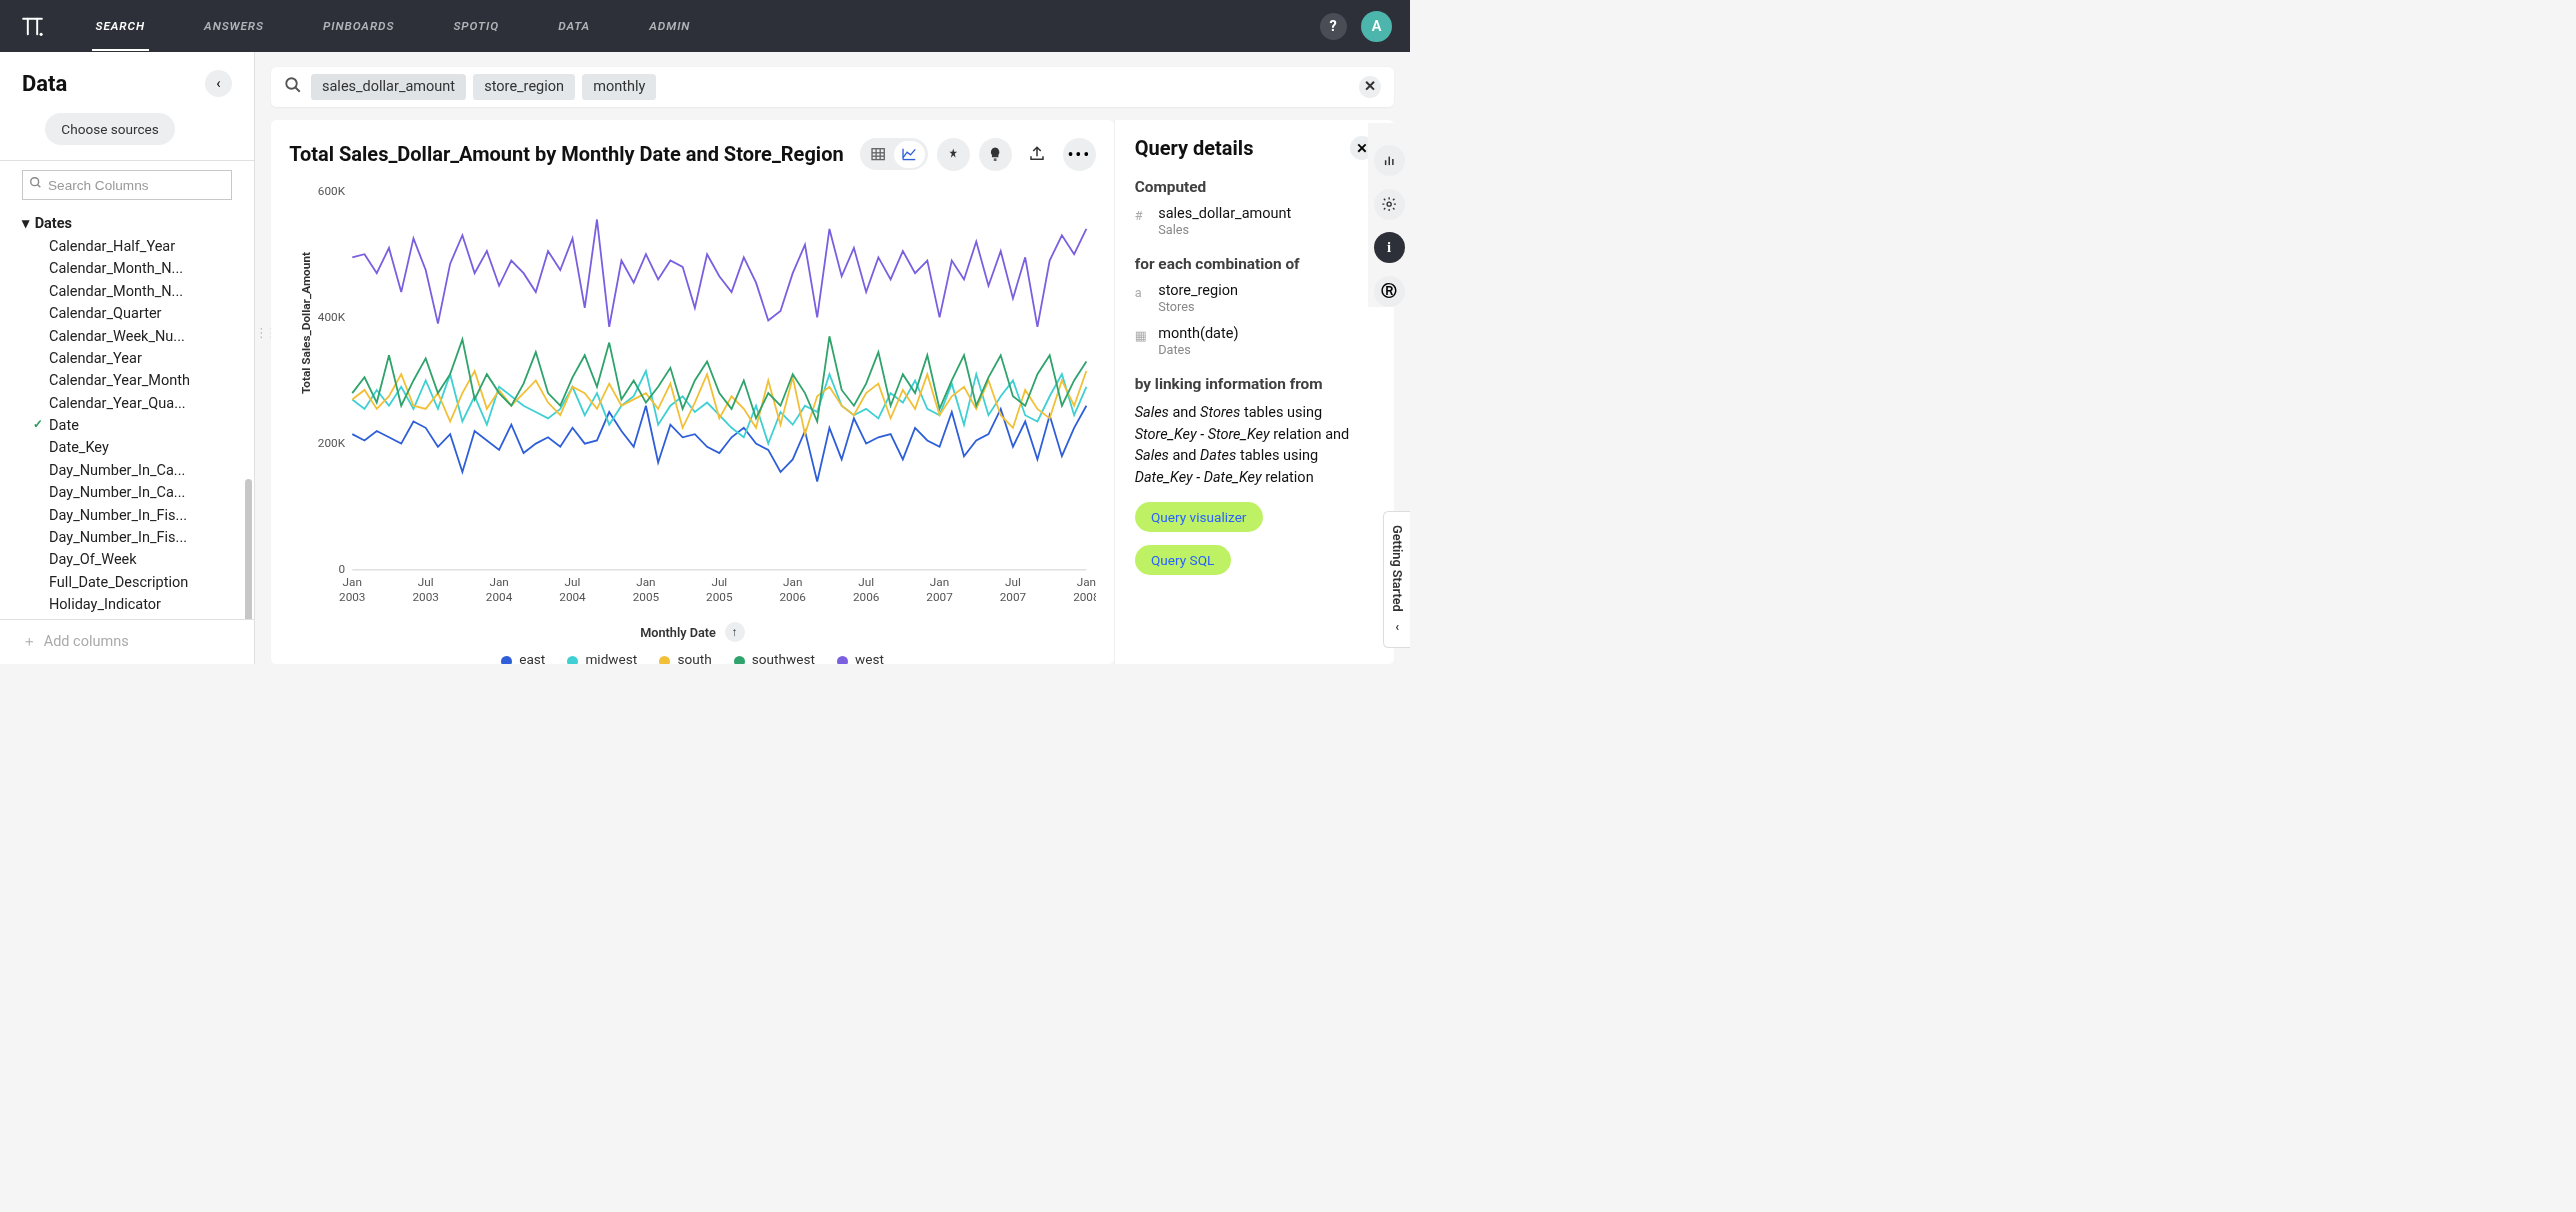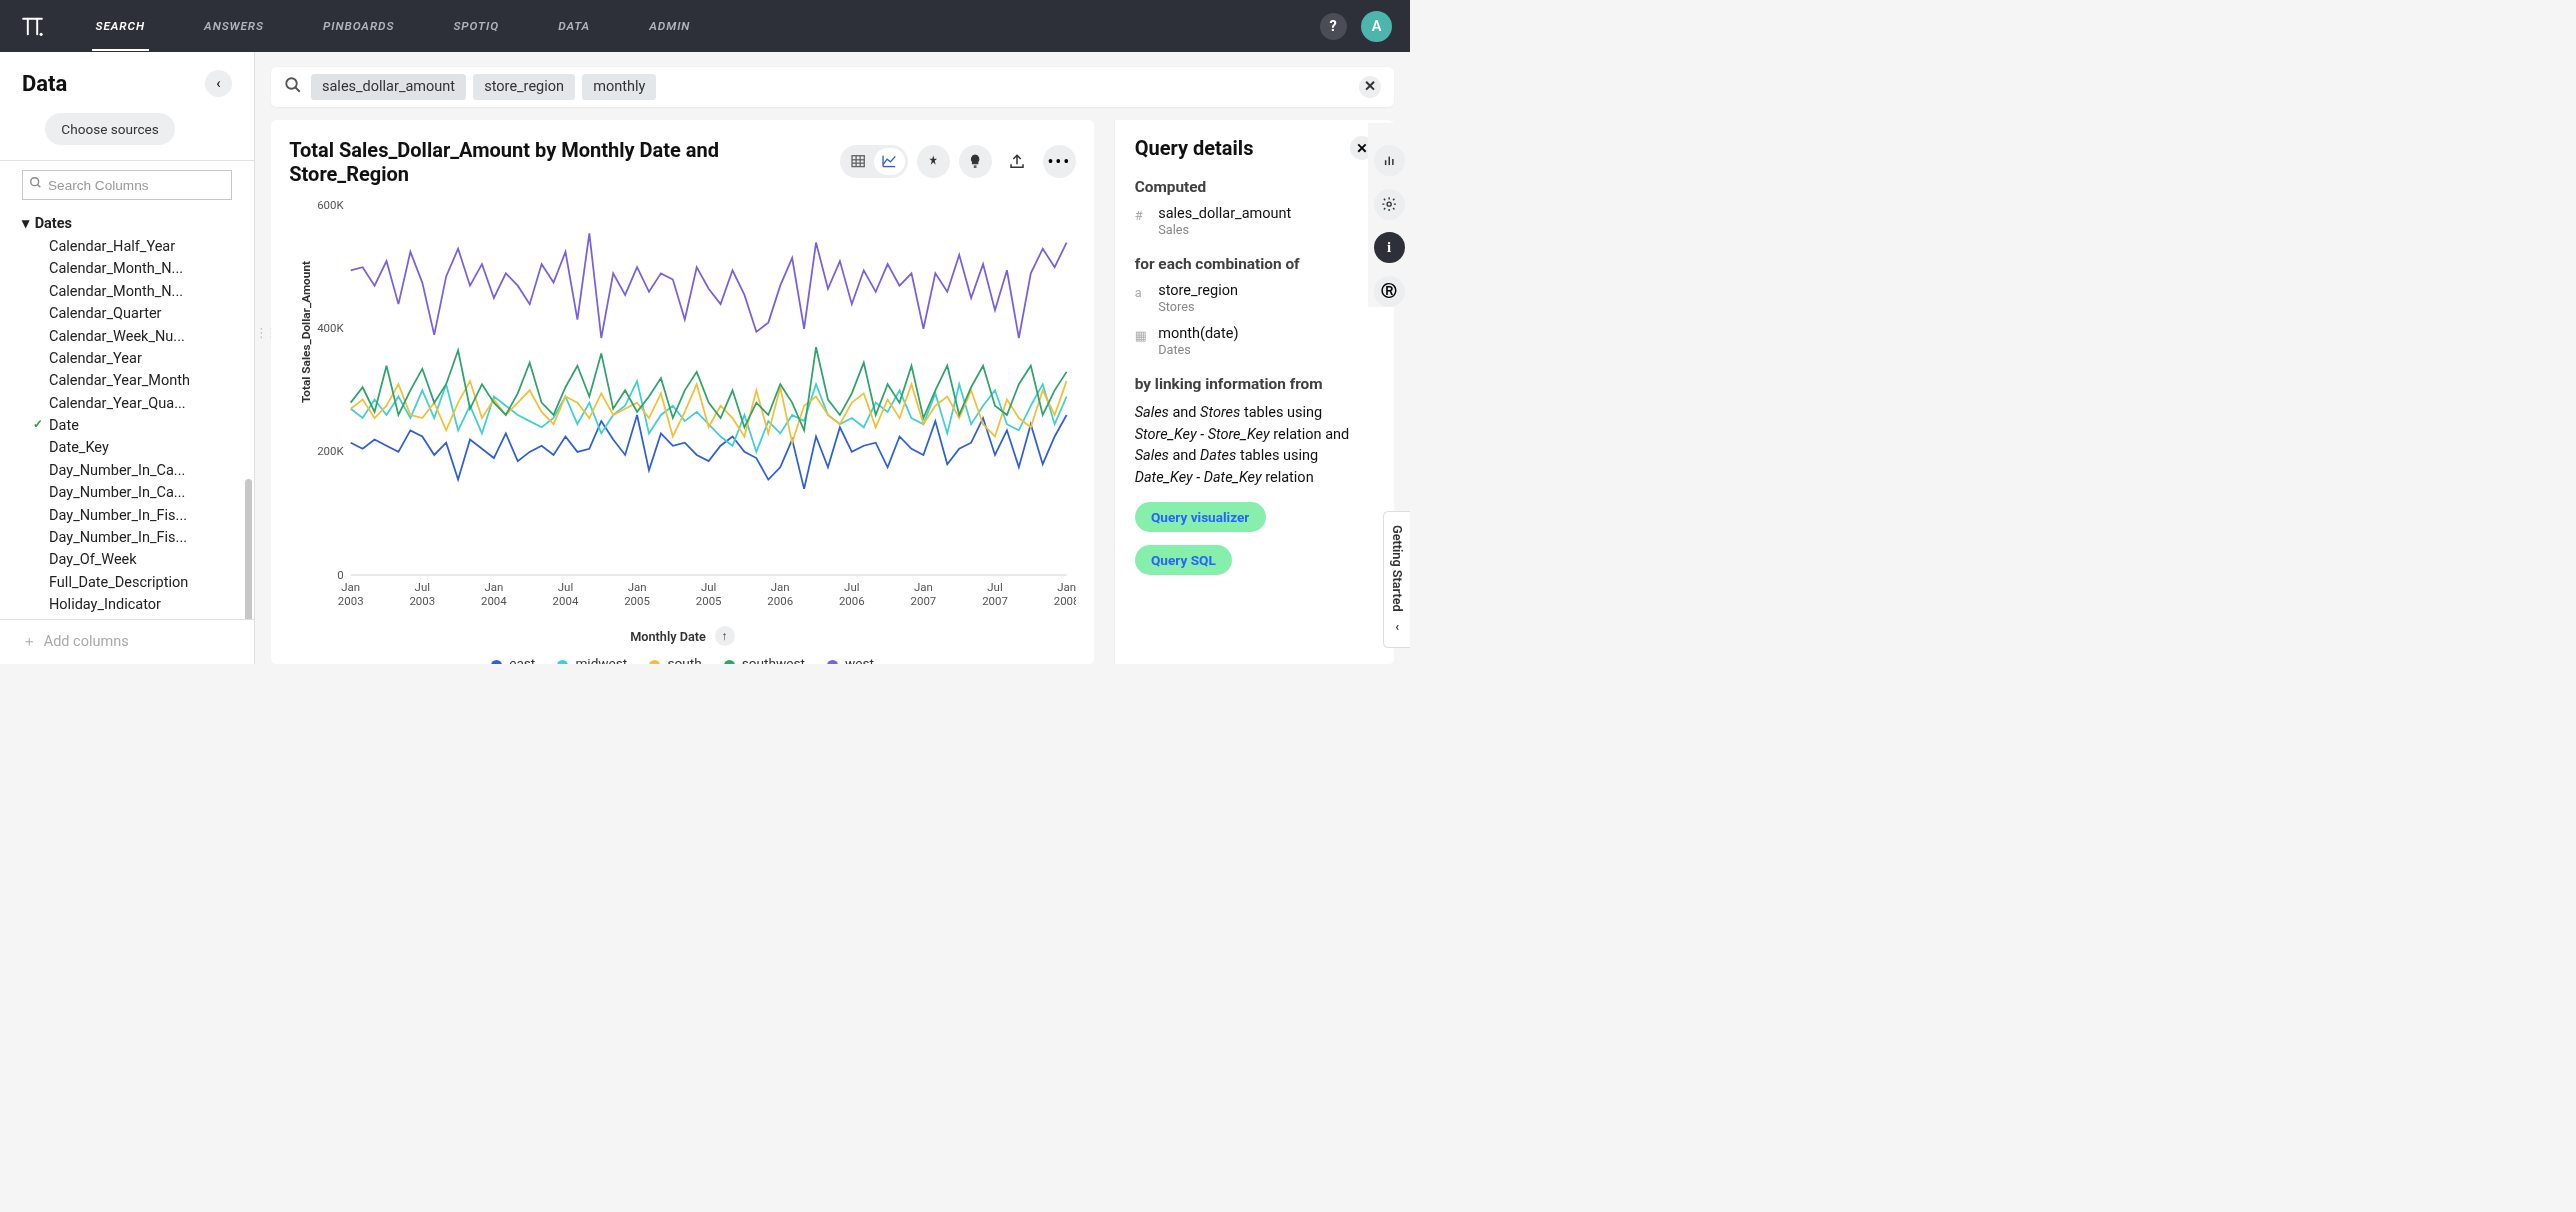--- a/index.html
+++ b/index.html
@@ -46,32 +46,32 @@
 .toggle-btn.active { background: #fff; }
 .circlebtn { width: 33px; height: 33px; border-radius: 50%; background: #eceef0; display: flex; align-items: center; justify-content: center; cursor: pointer; }
 .chartbody { flex:1; position:relative; }
 .chartsvg { width:100%; height:100%; }
 .ylabel { position:absolute; left:0; top:50%; transform: translateY(-50%) rotate(-90deg); transform-origin: left center; font-size:11.8px; font-weight:700; color:#333; white-space:nowrap; left:16.3px; }
 .xlabel-row { text-align:right; font-size:12.7px; color:#333; font-weight:600; padding:5.4px 0; display:flex; justify-content:center; align-items:center; gap:9px; }
 .sortbtn { width:20px; height:20px; border-radius:50%; background:#eceef0; display:flex; align-items:center; justify-content:center; font-size:11.8px; cursor:pointer; }
 .legend { display:flex; justify-content:center; gap:22px; padding:3.6px 0 9px 0; font-size:13.6px; color:#333; }
 .legend-item { display:flex; align-items:flex-end; gap:7.2px; }
 .legend-dot { width:11px; height:11px; border-radius:50%; display:inline-block; }
-.details { width:280px; background:#fff; border-left:0.9px solid #eee; border-radius: 0 5.4px 5.4px 0; padding:16.3px 20px; overflow-y:auto;margin-left:20px; }
+.details { width:280px; background:#fff; border-left:0.9px solid #eee; border-radius: 0 5.4px 5.4px 0; padding:16.3px 20px; overflow-y:auto; }
 .details-head { display:flex; align-items:center; justify-content:space-between; }
 .details-title { font-size:20px; font-weight:700; color:#111; }
 .details-close { width:23.5px; height:23.5px; border-radius:50%; background:#eceef0; display:flex; align-items:center; justify-content:center; cursor:pointer; font-weight:700; font-size:13.6px; }
 .dsection-label { font-weight:700; font-size:15.4px; color:#404040; margin-top:18px; margin-bottom:9px; }
 .drow { display:flex; gap:9px; align-items:flex-start; margin-bottom:11px; }
 .drow .dicon { color:#aaa; font-size:12.7px; width:14.5px; margin-top:2.7px; }
 .dname { font-size:14.5px; color:#111; }
 .dsub { font-size:12.7px; color:#888; }
 .linktext { font-size:14.5px; color:#111; line-height:1.5; }
 .linktext em { font-style:italic; }
-.pillbtn { background:#86efac; border-radius:16.3px; padding:7.2px 16.3px; font-size:13.6px; color:#2962ff; font-weight:700; cursor:pointer; display:inline-block; margin-top:12.7px; margin-right:7.2px; }
+.pillbtn { background:#bef264; border-radius:16.3px; padding:7.2px 16.3px; font-size:13.6px; color:#2962ff; font-weight:400; cursor:pointer; display:inline-block; margin-top:12.7px; margin-right:7.2px; }
 .rightrail { width:42px; background:#f5f5f5; display:flex; flex-direction:column; align-items:center; gap:12.7px; padding-top:22px; position:absolute; right:0; top:71px; }
 .railbtn { width:31px; height:31px; border-radius:50%; background:#eceef0; display:flex; align-items:center; justify-content:center; cursor:pointer; }
 .railbtn.dark { background:#2d3038; color:#fff; }
 .getting-started { position:absolute; right:0; bottom:16.3px; background:#fff; border:0.9px solid #ddd; border-right:none; border-radius:5.4px 0 0 5.4px; padding:12.7px 5.4px; writing-mode: vertical-rl; font-size:12.7px; font-weight:600; color:#333; cursor:pointer; display:flex; align-items:center; gap:7.2px; }
 .resize-handle { position:absolute; left:255px; top:50%; transform:translateY(-50%); color:#bbb; font-size:12.7px; letter-spacing:-2.7px; }
 svg text.ticklabel { font-size:13px; fill:#555; }
 svg text.ticklabel2 { font-size:13px; fill:#555; }
 </style>
 </head>
 <body>

